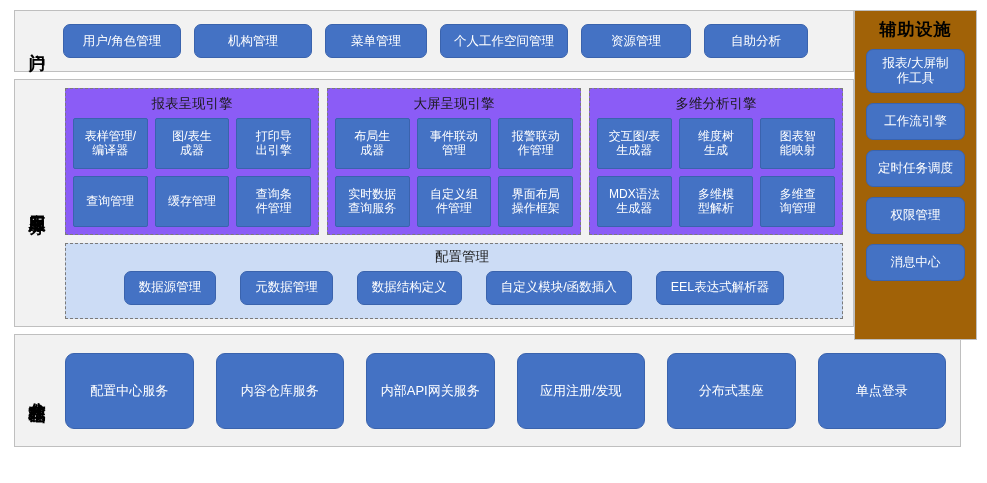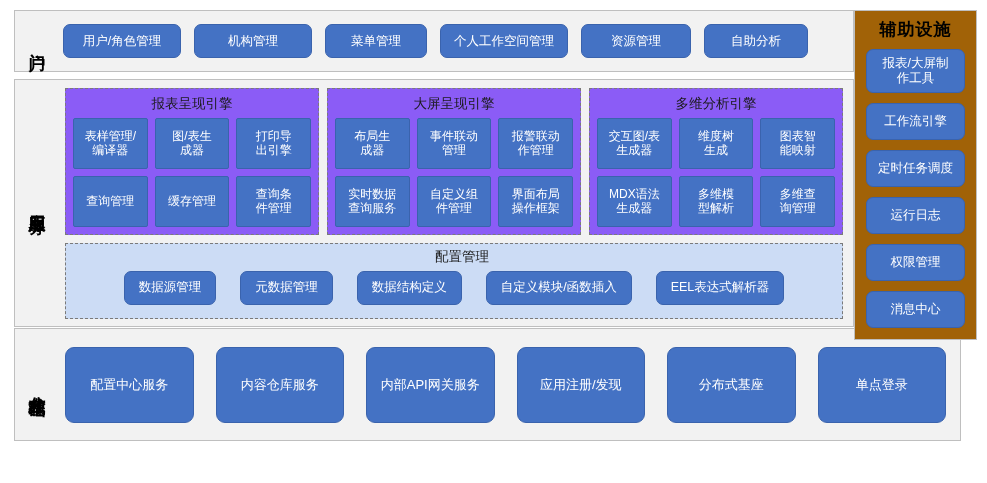--- a/index.html
+++ b/index.html
@@ -197,21 +197,21 @@
     flex: 1 1 auto;
   }
   .config-row .btn {
     height: 34px;
     flex: 0 0 auto;
     padding: 2px 14px;
   }
 
   
   .distbase {
-    margin-top: 1px;
+    margin-top: 7px;
     width: 947px;
     height: 113px;
   }
   .distbase .band-body {
     gap: 22px;
     padding: 0 14px 0 6px;
     justify-content: space-between;
   }
   .distbase .btn {
     flex: 1 1 0;
@@ -239,21 +239,20 @@
     </div>
   </div>
 
   <div class="aux">
     <div class="aux-title">辅助设施</div>
     <div class="aux-list">
       <div class="btn tall">报表/大屏制
 作工具</div>
       <div class="btn">工作流引擎</div>
       <div class="btn">定时任务调度</div>
-      <div class="btn">运行日志</div>
       <div class="btn">权限管理</div>
       <div class="btn">消息中心</div>
     </div>
   </div>
 
   <div class="band appsvc">
     <div class="band-label">应用服务</div>
     <div class="band-body">
 
       <div class="engines-row">

